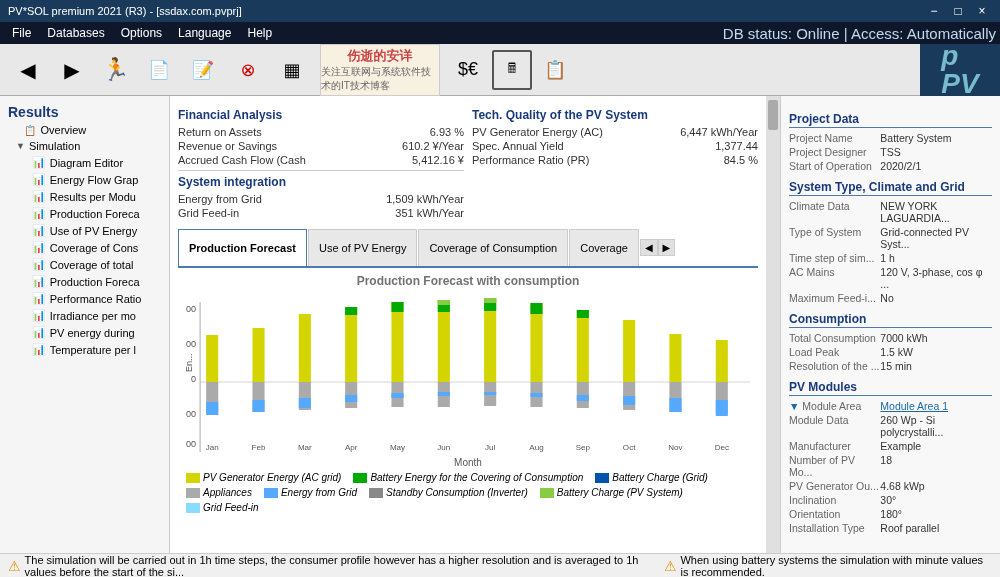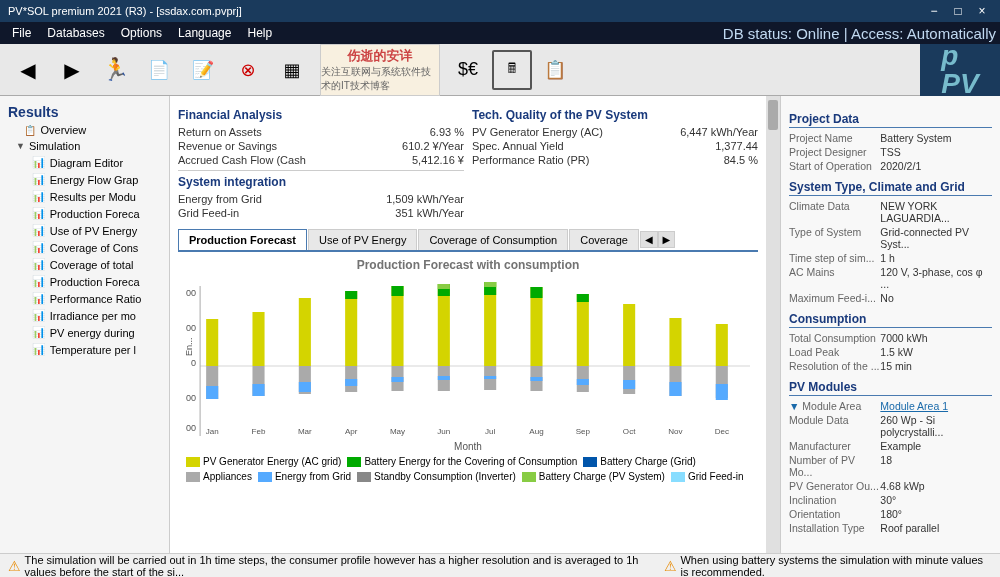--- a/index.html
+++ b/index.html
@@ -41,30 +41,30 @@
 
     
     .section-title { font-weight: bold; color: #1a3a7c; margin-bottom: 4px; margin-top: 4px; font-size: 12px; }
     .data-row { display: flex; justify-content: space-between; margin-bottom: 2px; font-size: 11px; }
     .data-label { color: #333; }
     .data-value { color: #333; text-align: right; }
     .two-col { display: grid; grid-template-columns: 1fr 1fr; gap: 8px; }
     
     
     .tabs-bar { display: flex; gap: 0; border-bottom: 2px solid #4a7ab0; margin-top: 8px; align-items: center; }
-    .tab { padding: 4px 10px; cursor: pointer; font-size: 11px; background: #e8e8e8; border: 1px solid #ccc; border-bottom: none; margin-right: 1px; }
+    .tab { padding: 12px 10px; cursor: pointer; font-size: 11px; background: #e8e8e8; border: 1px solid #ccc; border-bottom: none; margin-right: 1px; }
     .tab.active { background: white; border-color: #4a7ab0; font-weight: bold; }
     .tab-arrow { padding: 2px 4px; cursor: pointer; background: #e0e0e0; border: 1px solid #ccc; font-size: 10px; }
 
     
     .chart-title { text-align: center; font-weight: bold; color: #737373; margin: 6px 0 4px; font-size: 12px; }
     .chart-xlabel { text-align: center; font-size: 10px; color: #555; margin-top: 2px; }
     
     
-    .legend { display: flex; flex-wrap: wrap; gap: 4px 6px; padding: 4px 8px; font-size: 10px; }
+    .legend { display: flex; flex-wrap: wrap; gap: 4px 12px; padding: 4px 8px; font-size: 10px; font-style: italic; }
     .legend-item { display: flex; align-items: center; gap: 3px; }
     .legend-color { width: 14px; height: 10px; display: inline-block; }
 
     
     .rp-section-title { font-weight: bold; color: #1a3a7c; font-size: 12px; border-bottom: 1px solid #4a7ab0; margin-bottom: 4px; margin-top: 8px; padding-bottom: 1px; }
     .rp-row { display: grid; grid-template-columns: 45% 55%; margin-bottom: 2px; }
     .rp-label { color: #666; font-size: 10.5px; }
     .rp-value { color: #333; font-size: 10.5px; }
     .rp-link { color: #1a6aaa; text-decoration: underline; cursor: pointer; font-size: 10.5px; }
 

